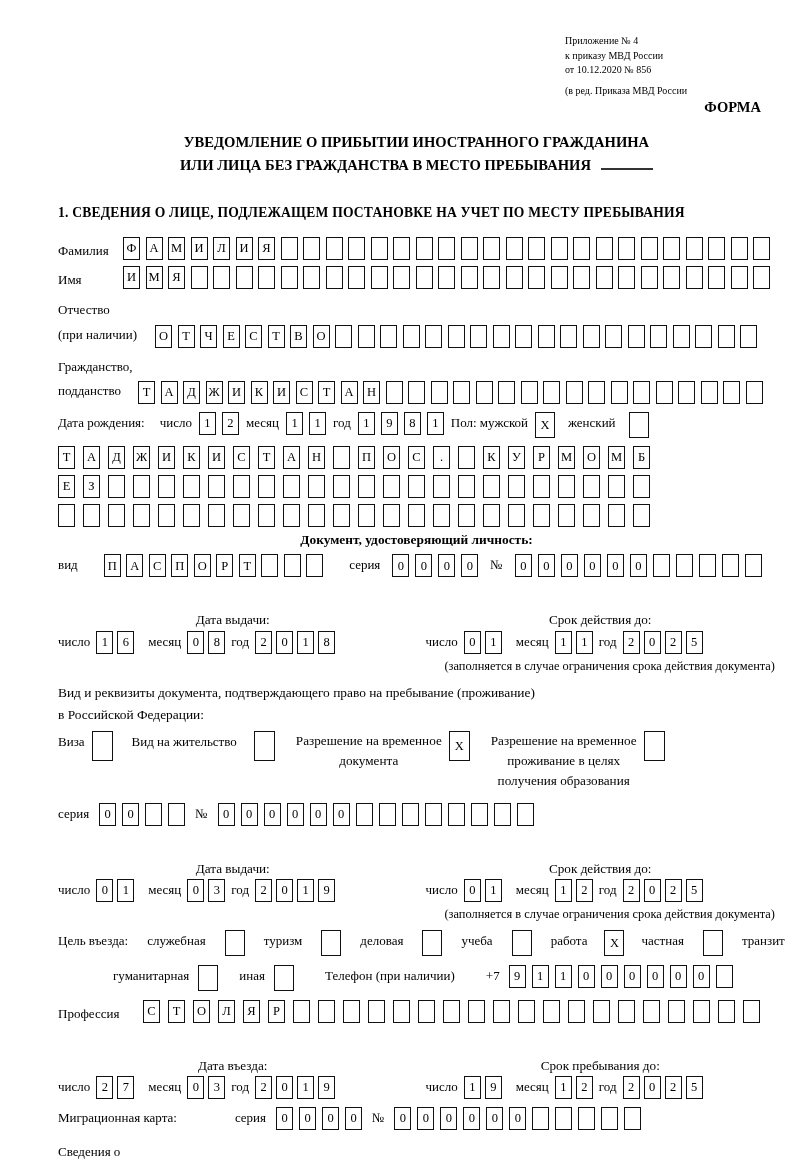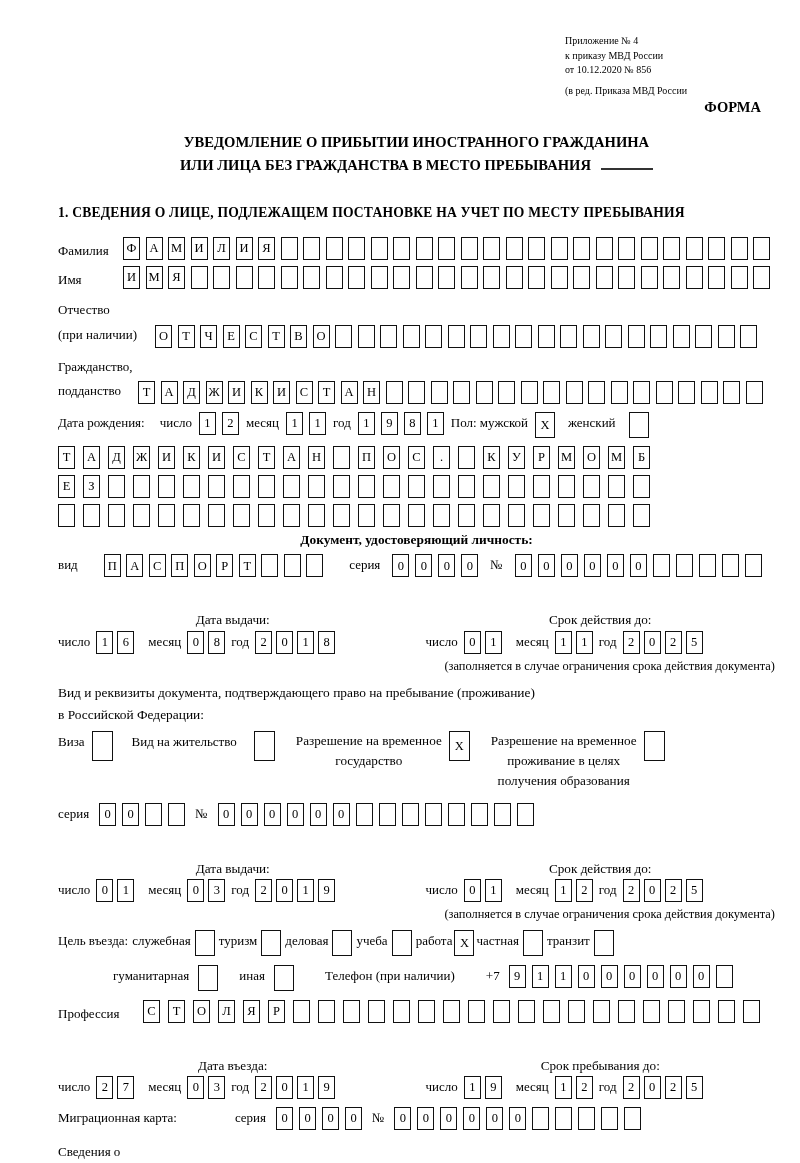--- a/index.html
+++ b/index.html
@@ -432,21 +432,21 @@
     </div>
     <div class="opt" style="margin-left:6px;">
       <span class="mini">Вид на жительство</span>
       <div class="cellrow cb-lg" style="margin-left:10px;">
           <span class="cell"></span>
         </div>
     </div>
     <div class="opt" style="margin-left:8px;">
       <div class="ctext">
         <span>Разрешение на временное</span><br>
-        <span>государство</span>
+        <span>документа</span>
       </div>
       <div class="cellrow cb-lg">
           <span class="cell">X</span>
         </div>
     </div>
     <div class="opt" style="margin-left:8px;">
       <div class="ctext">
         <span>Разрешение на временное</span><br>
         <span>проживание в целях</span><br>
         <span>получения образования</span>
@@ -525,21 +525,21 @@
             <span class="cell">2</span>
             <span class="cell">0</span>
             <span class="cell">2</span>
             <span class="cell">5</span>
           </div>
       </div>
     </div>
   </div>
   <div class="dnote">(заполняется в случае ограничения срока действия документа)</div>
 
-  <div class="inline-row" style="gap:4px;margin-bottom:9px;">
+  <div class="inline-row" style="gap:19px;margin-bottom:9px;">
     <span class="mini">Цель въезда:</span>
     <span class="mini">служебная</span>
     <div class="cellrow cb">
         <span class="cell"></span>
       </div>
     <span class="mini">туризм</span>
     <div class="cellrow cb">
         <span class="cell"></span>
       </div>
     <span class="mini">деловая</span>

